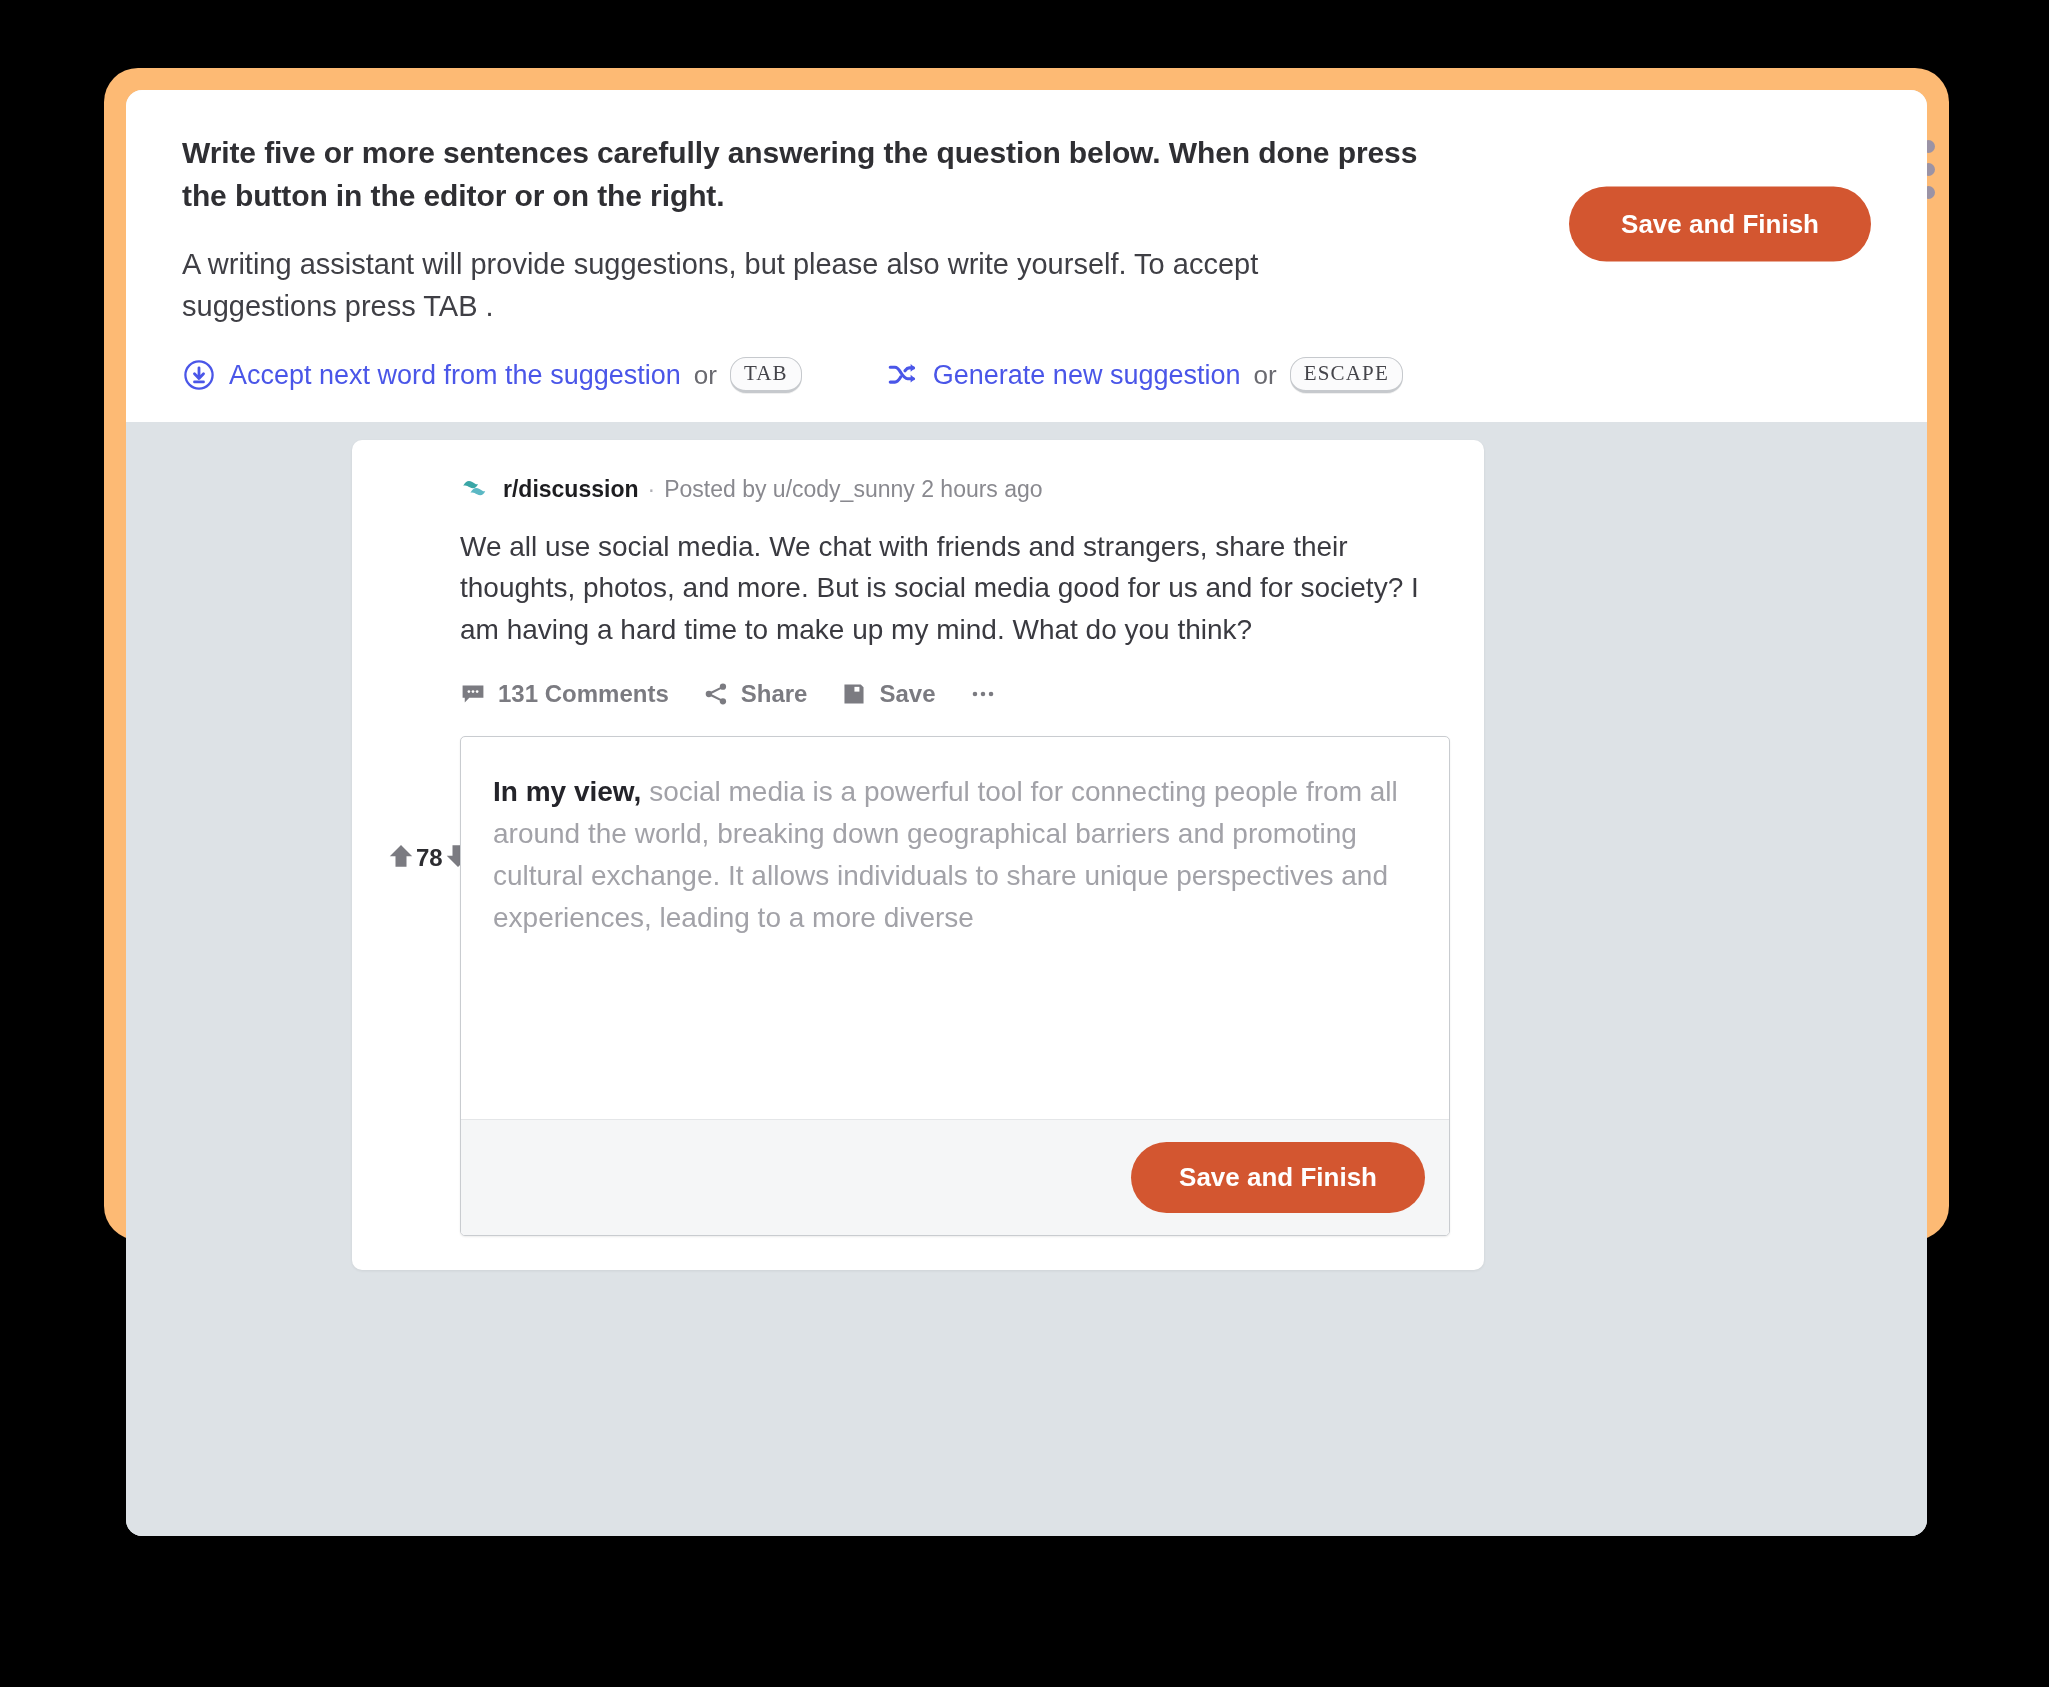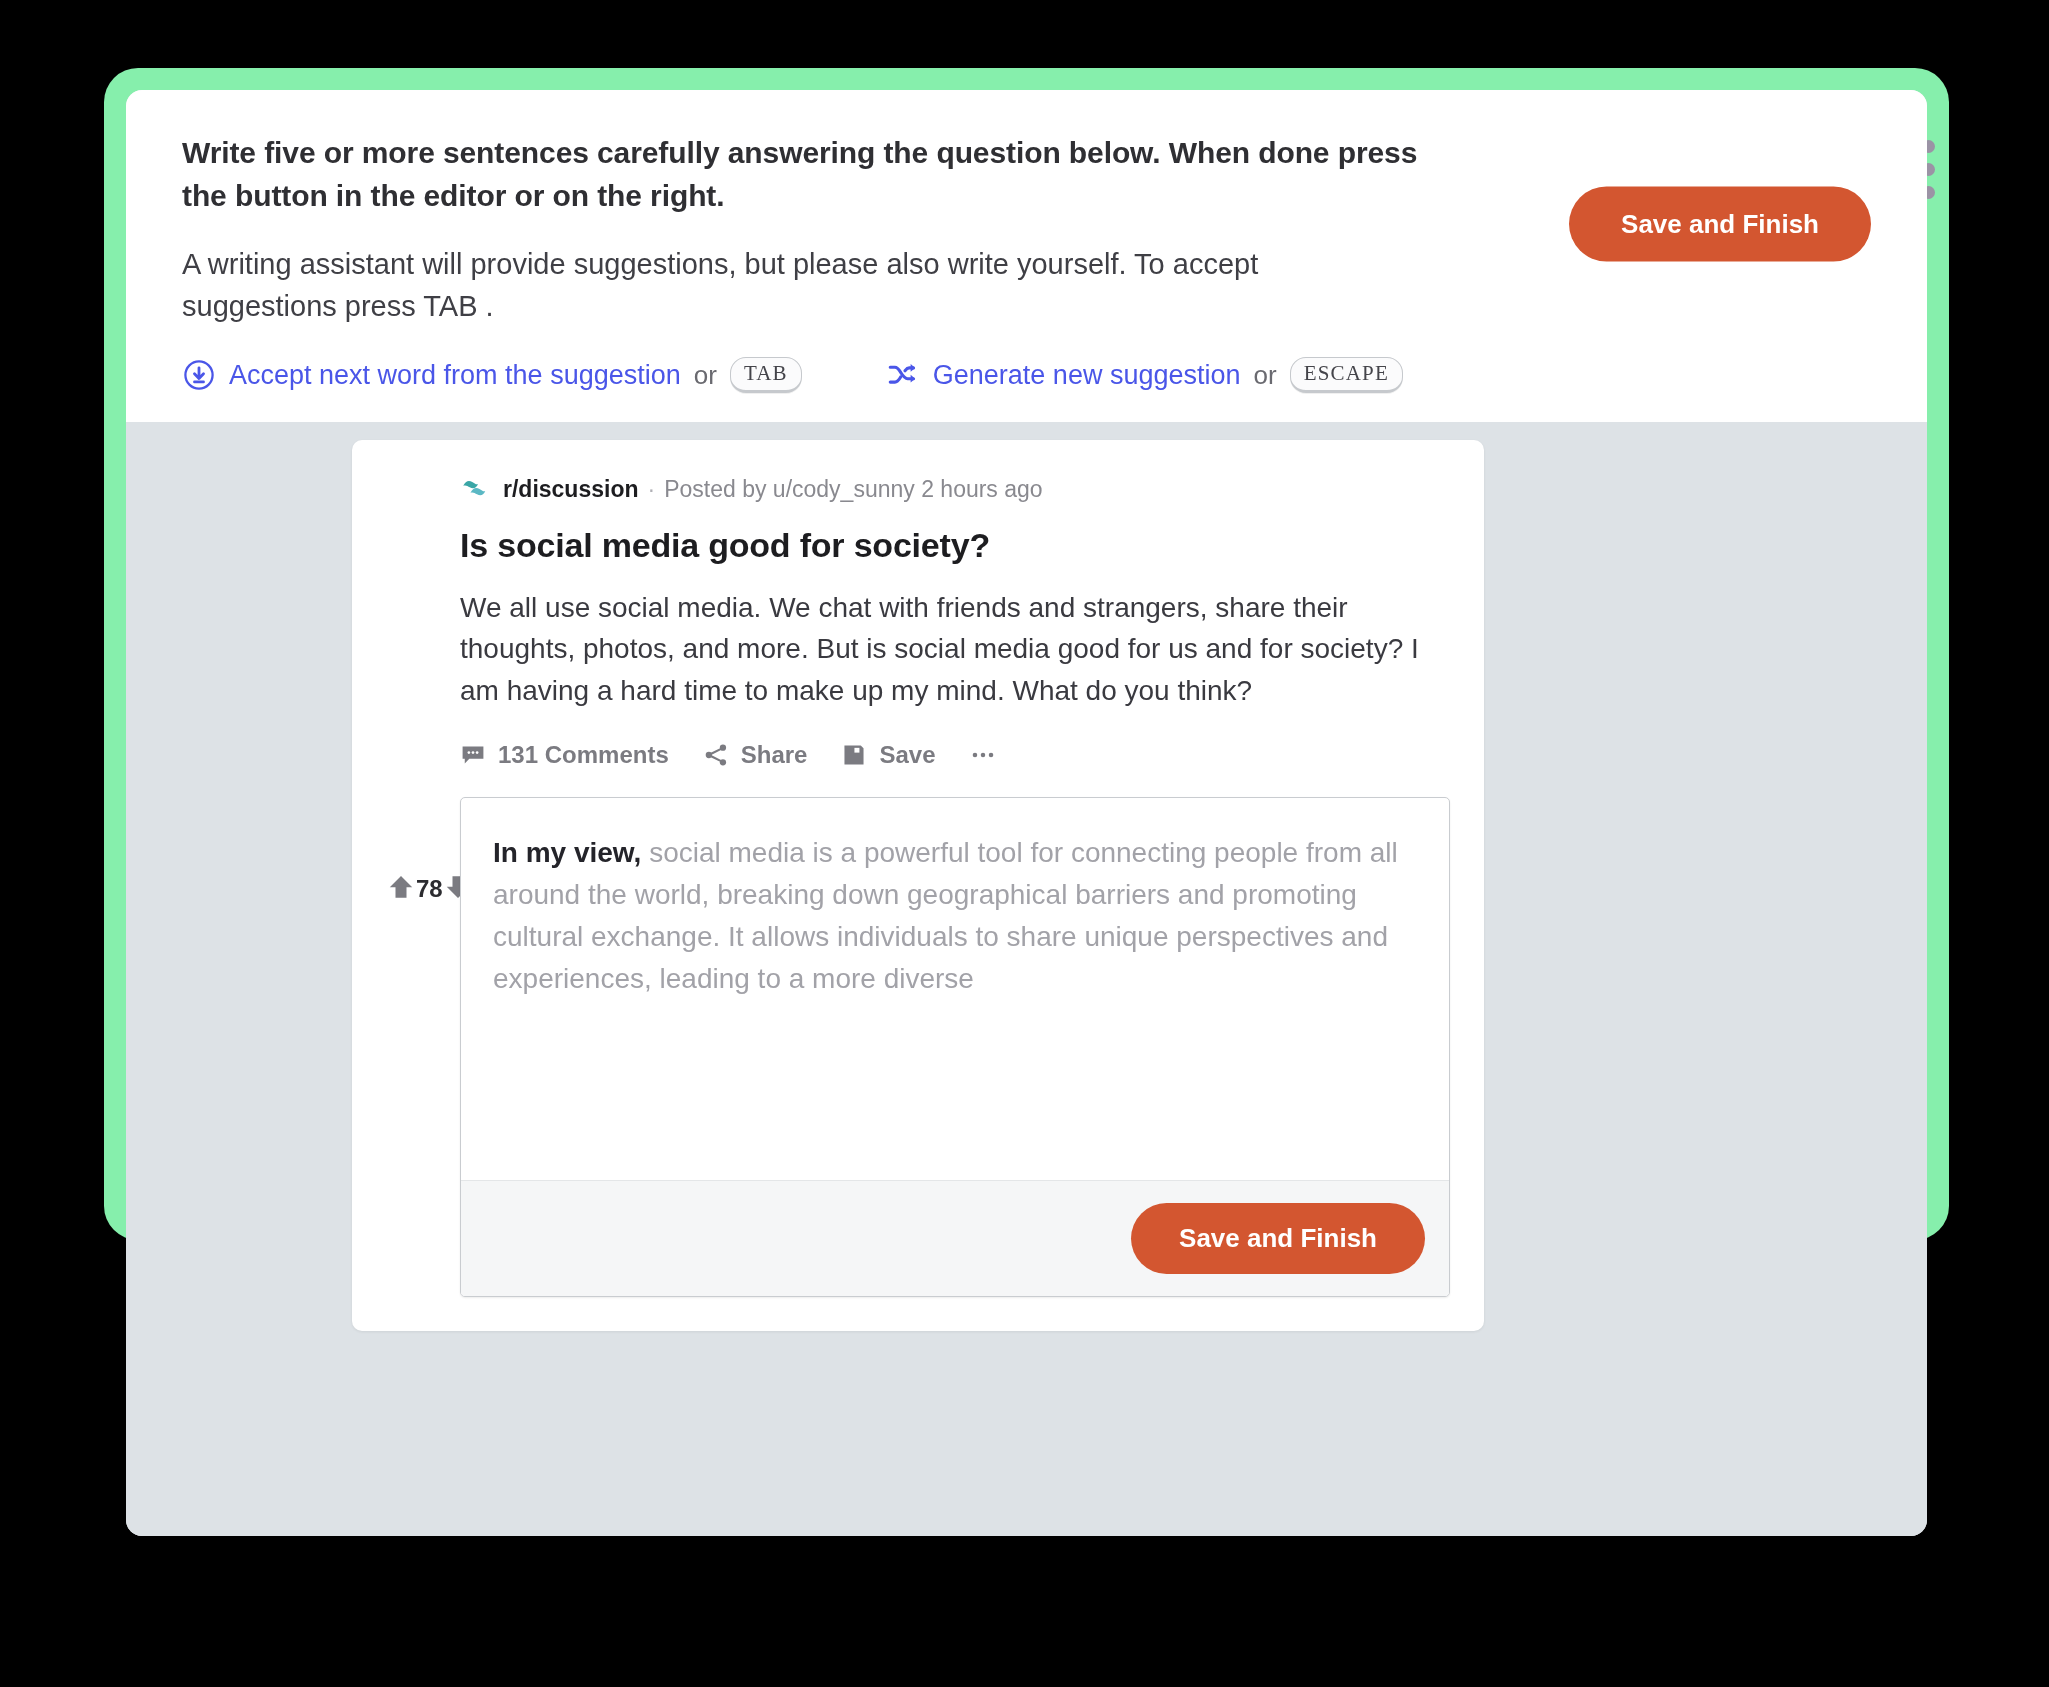--- a/index.html
+++ b/index.html
@@ -12,21 +12,21 @@
     overflow: hidden;
   }
 
   
   #window-frame {
     position: absolute;
     left: 104px;
     top: 68px;
     width: 1845px;
     height: 1172px;
-    background: #86efac;
+    background: #fdba74;
     border-radius: 34px;
     box-shadow: 0 10px 40px rgba(0,0,0,0.6);
   }
 
   #window-dots {
     position: absolute;
     right: 12px;
     top: 72px;
     width: 18px;
     display: flex;
@@ -352,21 +352,20 @@
                            C12.8 11.4 10.6 12.0 7.8 10.6 C6.0 9.7 4.8 8.7 2.6 9.4 Z" fill="#3aa6a6"></path>
                   <path d="M8.4 15.0 C10.2 11.2 12.6 10.4 15.6 11.9 C17.3 12.8 18.4 14.2 20.2 13.8
                            C18.6 17.0 16.4 17.6 13.6 16.2 C11.8 15.3 10.6 14.3 8.4 15.0 Z" fill="#5bb8c4"></path>
                 </svg>
               </span>
               <span id="subreddit-name">r/discussion</span>
               <span id="meta-dot">·</span>
               <span id="post-meta-rest">Posted by u/cody_sunny 2 hours ago</span>
             </div>
 
-            <div id="post-title">Is social media good for society?</div>
 
             <div id="post-body">We all use social media. We chat with friends and strangers, share their thoughts, photos, and more. But is social media good for us and for society? I am having a hard time to make up my mind. What do you think?</div>
 
             <div id="post-actions">
 
               <div class="action-item">
                 <span class="action-icon">
                   <svg width="26" height="26" viewBox="0 0 24 24">
                     <path d="M2.4 4.2 H21.6 V15.4 H8.6 L4.4 19.8 V15.4 H2.4 Z" fill="#7b7b81"></path>
                     <circle cx="8.2" cy="9.8" r="1.25" fill="#ffffff"></circle>

